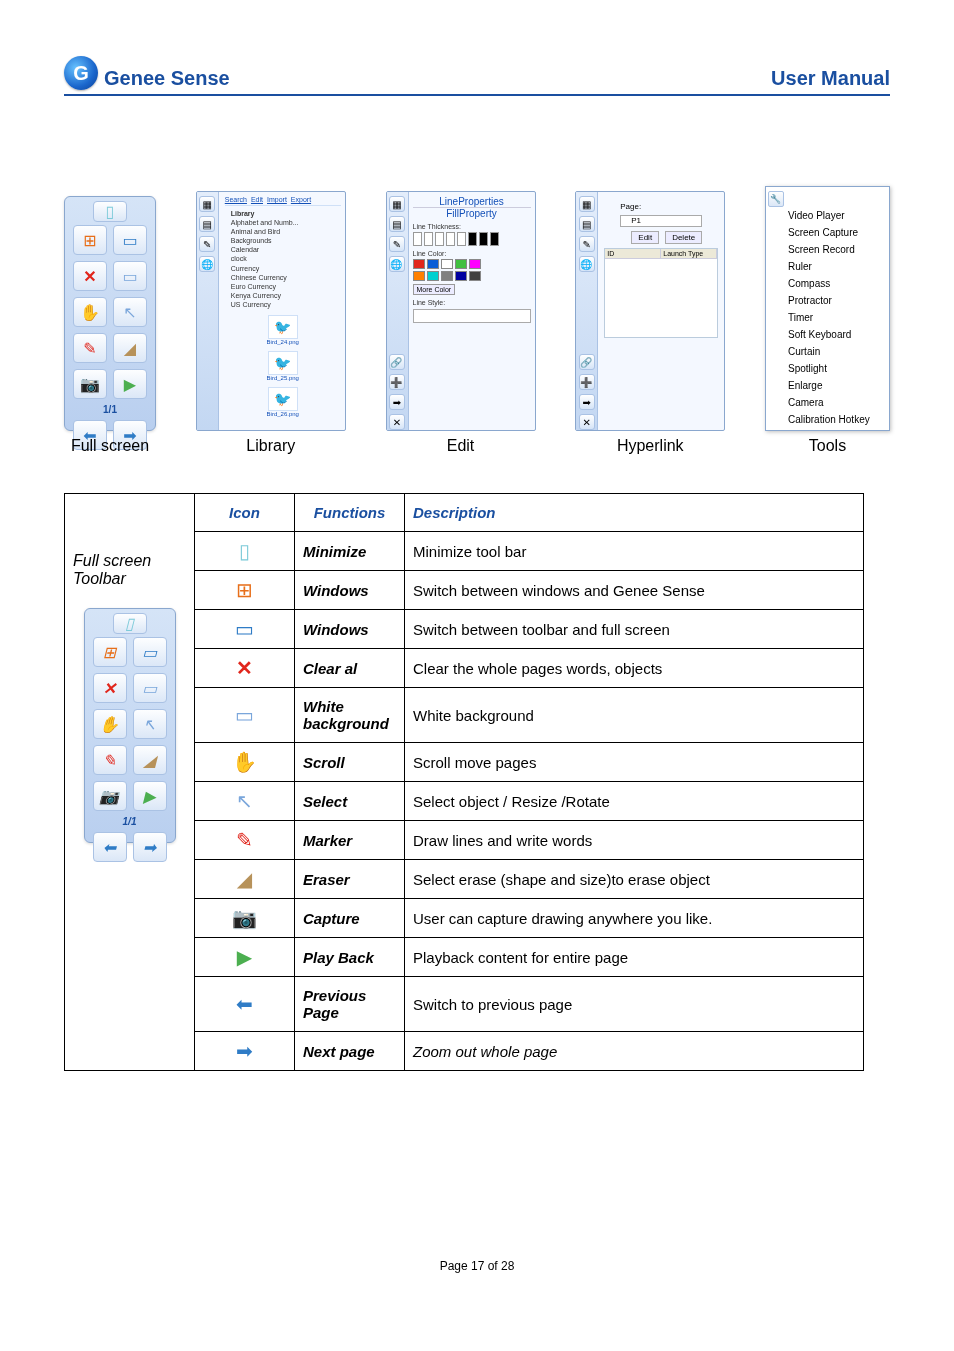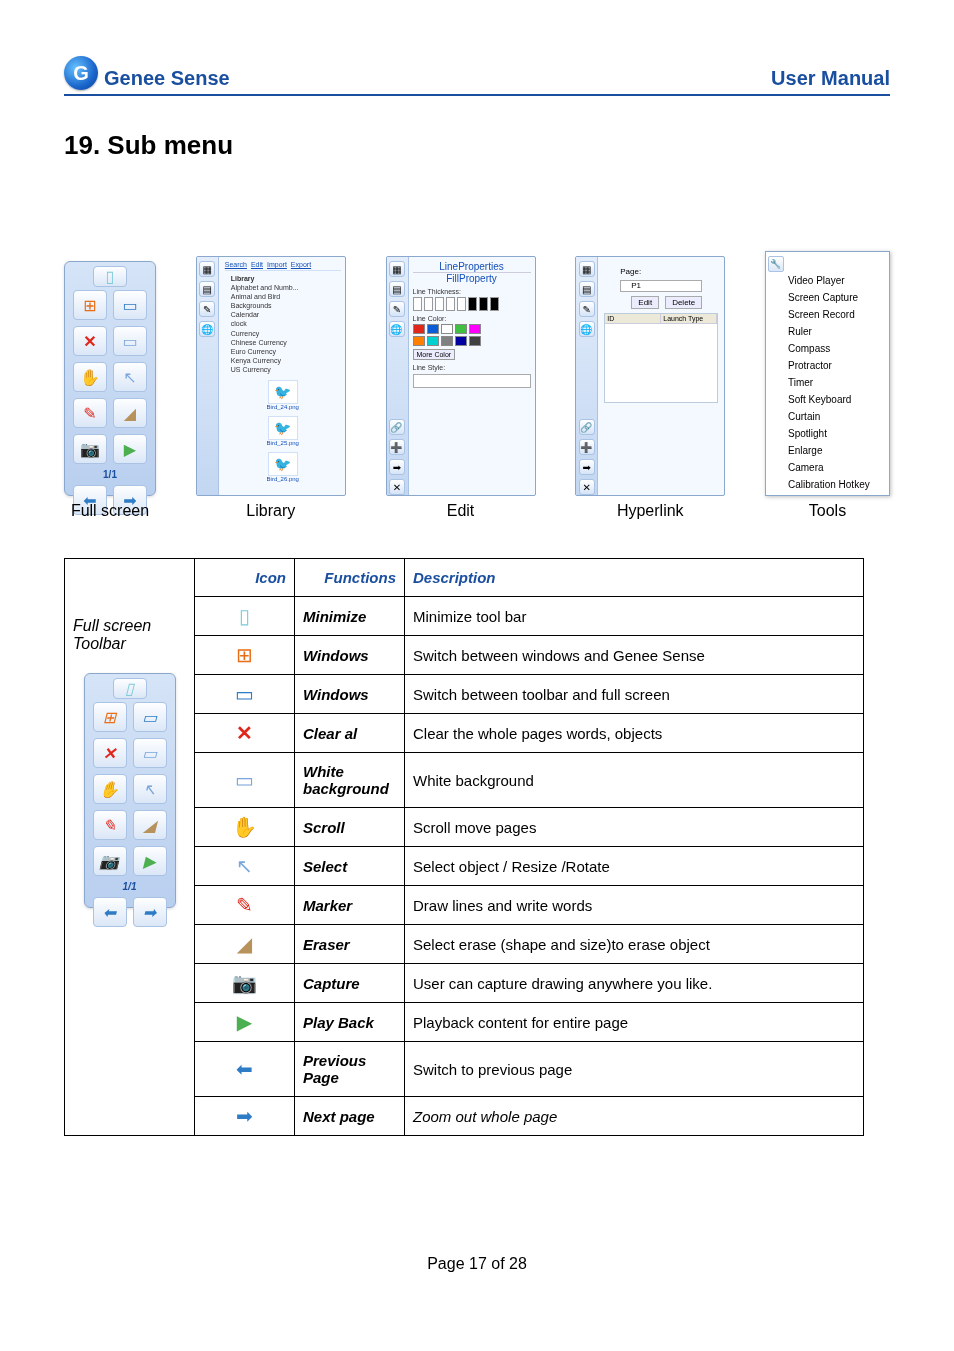--- a/index.html
+++ b/index.html
@@ -165,38 +165,38 @@
   }
   table.tb th, table.tb td {
     border: 1px solid #000;
     padding: 10px 8px;
     font-size: 15px;
     text-align: left;
     vertical-align: middle;
   }
   table.tb th {
     font-weight: bold; font-style: italic; color: #1a4fa0;
-    text-align: right;
+    text-align: center;
   }
   table.tb td.iconcell {
     text-align: center; padding: 4px 0;
   }
   table.tb td.fncell {
     text-align: left; font-weight: bold; font-style: italic; color:#000;
     width: 110px;
   }
   .ic34 {
     width: 34px; height: 30px; display:inline-flex;align-items:center;justify-content:center;
     font-size: 20px;
   }
   
   .pgnum {
     position: absolute;
     bottom: 78px; left: 0; right: 0;
-    text-align: center; font-size: 16px; color:#000;
+    text-align: center; font-size: 12px; color:#000;
   }
   
   .i-min{color:#7ecbd9;} .i-win{color:#e76f1a;} .i-win2{color:#2f7cc6;}
   .i-x{color:#e1261c;font-weight:bold;} .i-wh{color:#7aa6db;}
   .i-scroll{color:#6fb6ea;} .i-sel{color:#7aa6db;} .i-mark{color:#e1261c;}
   .i-er{color:#b7925a;} .i-cap{color:#3a7a2f;} .i-play{color:#4caf50;}
   .i-prev{color:#2f7cc6;} .i-next{color:#2f7cc6;}
 </style>
 </head>
 <body>
@@ -204,21 +204,20 @@
 <div class="page">
 
   <div class="hdr">
     <div class="hdr-left">
       <div class="logo">G</div>
       <div class="brand">Genee Sense</div>
     </div>
     <div class="manual">User Manual</div>
   </div>
 
-  <h2 class="section">19. Sub menu</h2>
 
   <div class="figrow">
 
     <div class="fig">
       <div class="panel fs">
         <div class="icobtn">
             <span class="i-min">▯</span>
           </div>
         <div class="fs-row">
           <div class="icobtn">

